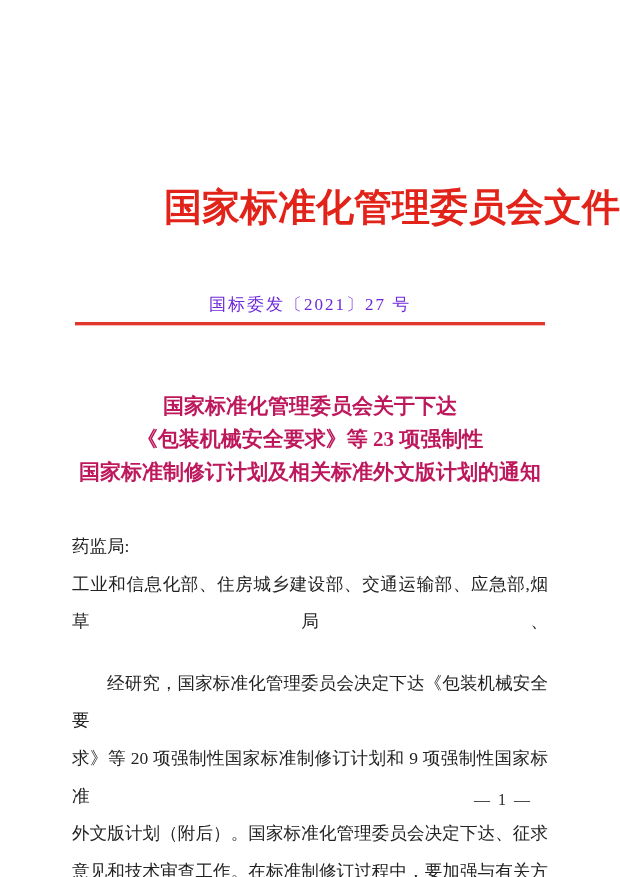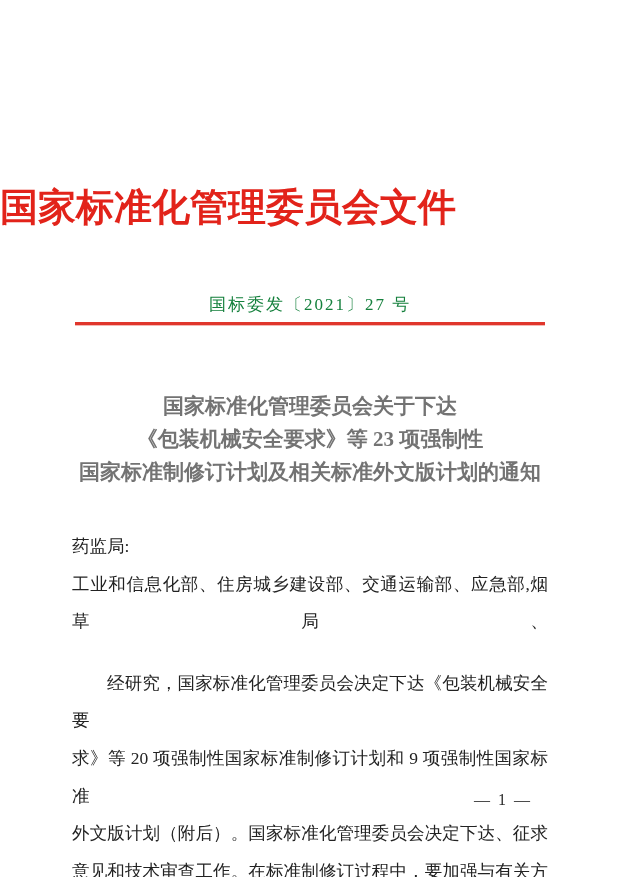--- a/index.html
+++ b/index.html
@@ -15,57 +15,57 @@
     overflow: hidden;
     font-family: "Liberation Serif", "DejaVu Serif", serif;
     color: #1f1f1f;
   }
   .org-title {
     position: absolute;
     top: 186px;
     left: 0;
     width: 100%;
     margin: 0;
-    text-align: left;
+    text-align: right;
     font-size: 38px;
     line-height: 42px;
     font-weight: bold;
     letter-spacing: 0px;
     color: #e2231a;
     white-space: nowrap;
   }
   .doc-number {
     position: absolute;
     top: 293px;
     left: 0;
     width: 100%;
     text-align: center;
     font-size: 17px;
     letter-spacing: 2px;
-    color: #15803d;
+    color: #6d28d9;
   }
   .red-divider {
     position: absolute;
     top: 322px;
     left: 75px;
     width: 470px;
     height: 3px;
     background: #e0362c;
     box-shadow: 0 1px 0 rgba(224,54,44,0.35);
   }
   .subject {
     position: absolute;
     top: 390px;
     left: 38px;
     width: 544px;
     text-align: center;
     font-weight: bold;
     font-size: 21px;
     line-height: 33px;
-    color: #737373;
+    color: #be185d;
   }
   .subject .subject-line {
     white-space: nowrap;
   }
   .body-block {
     position: absolute;
     top: 528px;
     left: 72px;
     width: 476px;
     font-size: 17.5px;

